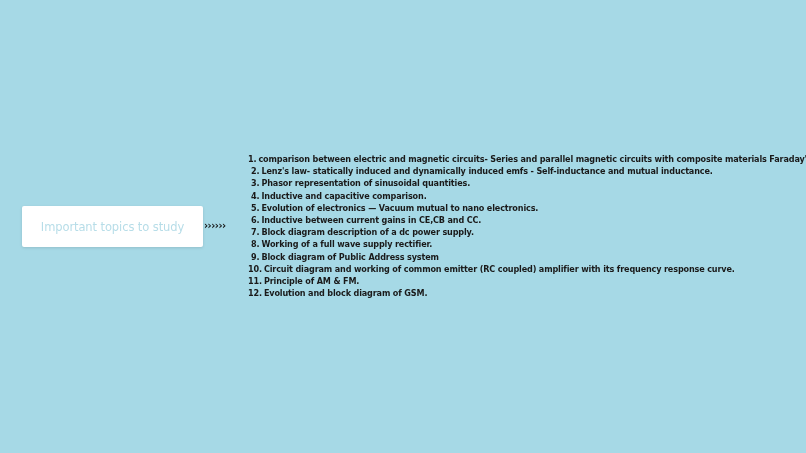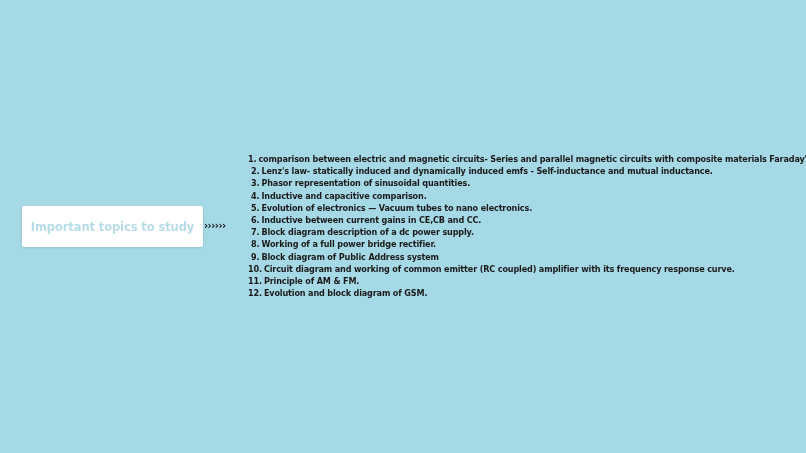--- a/index.html
+++ b/index.html
@@ -24,21 +24,21 @@
       height: 41px;
       background: #ffffff;
       border-radius: 2px;
       box-shadow: 0 1px 3px rgba(0,0,0,0.12);
       display: flex;
       align-items: center;
       justify-content: center;
     }
     .topic-card-title {
       font-family: "DejaVu Sans", sans-serif;
-      font-weight: bold;
+      font-weight: normal;
       font-size: 11.5px;
       color: #b7dde8;
       letter-spacing: -0.1px;
       white-space: nowrap;
     }
     .connector {
       position: absolute;
       left: 204px;
       top: 219px;
       font-family: "DejaVu Sans", sans-serif;
@@ -76,23 +76,23 @@
     <span class="topic-card-title">Important topics to study</span>
   </div>
 
   <div class="connector">››››››</div>
 
   <ol class="topic-list">
     <li class="topic-item"><span class="num">1.</span><span>comparison between electric and magnetic circuits- Series and parallel magnetic circuits with composite materials Faraday's laws.</span></li>
     <li class="topic-item single"><span class="num">2.</span><span>Lenz's law- statically induced and dynamically induced emfs - Self-inductance and mutual inductance.</span></li>
     <li class="topic-item single"><span class="num">3.</span><span>Phasor representation of sinusoidal quantities.</span></li>
     <li class="topic-item single"><span class="num">4.</span><span>Inductive and capacitive comparison.</span></li>
-    <li class="topic-item single"><span class="num">5.</span><span>Evolution of electronics — Vacuum tubes to nano electronics.</span></li>
+    <li class="topic-item single"><span class="num">5.</span><span>Evolution of electronics — Vacuum mutual to nano electronics.</span></li>
     <li class="topic-item single"><span class="num">6.</span><span>Inductive between current gains in CE,CB and CC.</span></li>
     <li class="topic-item single"><span class="num">7.</span><span>Block diagram description of a dc power supply.</span></li>
-    <li class="topic-item single"><span class="num">8.</span><span>Working of a full power bridge rectifier.</span></li>
+    <li class="topic-item single"><span class="num">8.</span><span>Working of a full wave supply rectifier.</span></li>
     <li class="topic-item single"><span class="num">9.</span><span>Block diagram of Public Address system</span></li>
     <li class="topic-item"><span class="num">10.</span><span>Circuit diagram and working of common emitter (RC coupled) amplifier with its frequency response curve.</span></li>
     <li class="topic-item"><span class="num">11.</span><span>Principle of AM &amp; FM.</span></li>
     <li class="topic-item"><span class="num">12.</span><span>Evolution and block diagram of GSM.</span></li>
   </ol>
 
 </div>
 
 </body></html>

